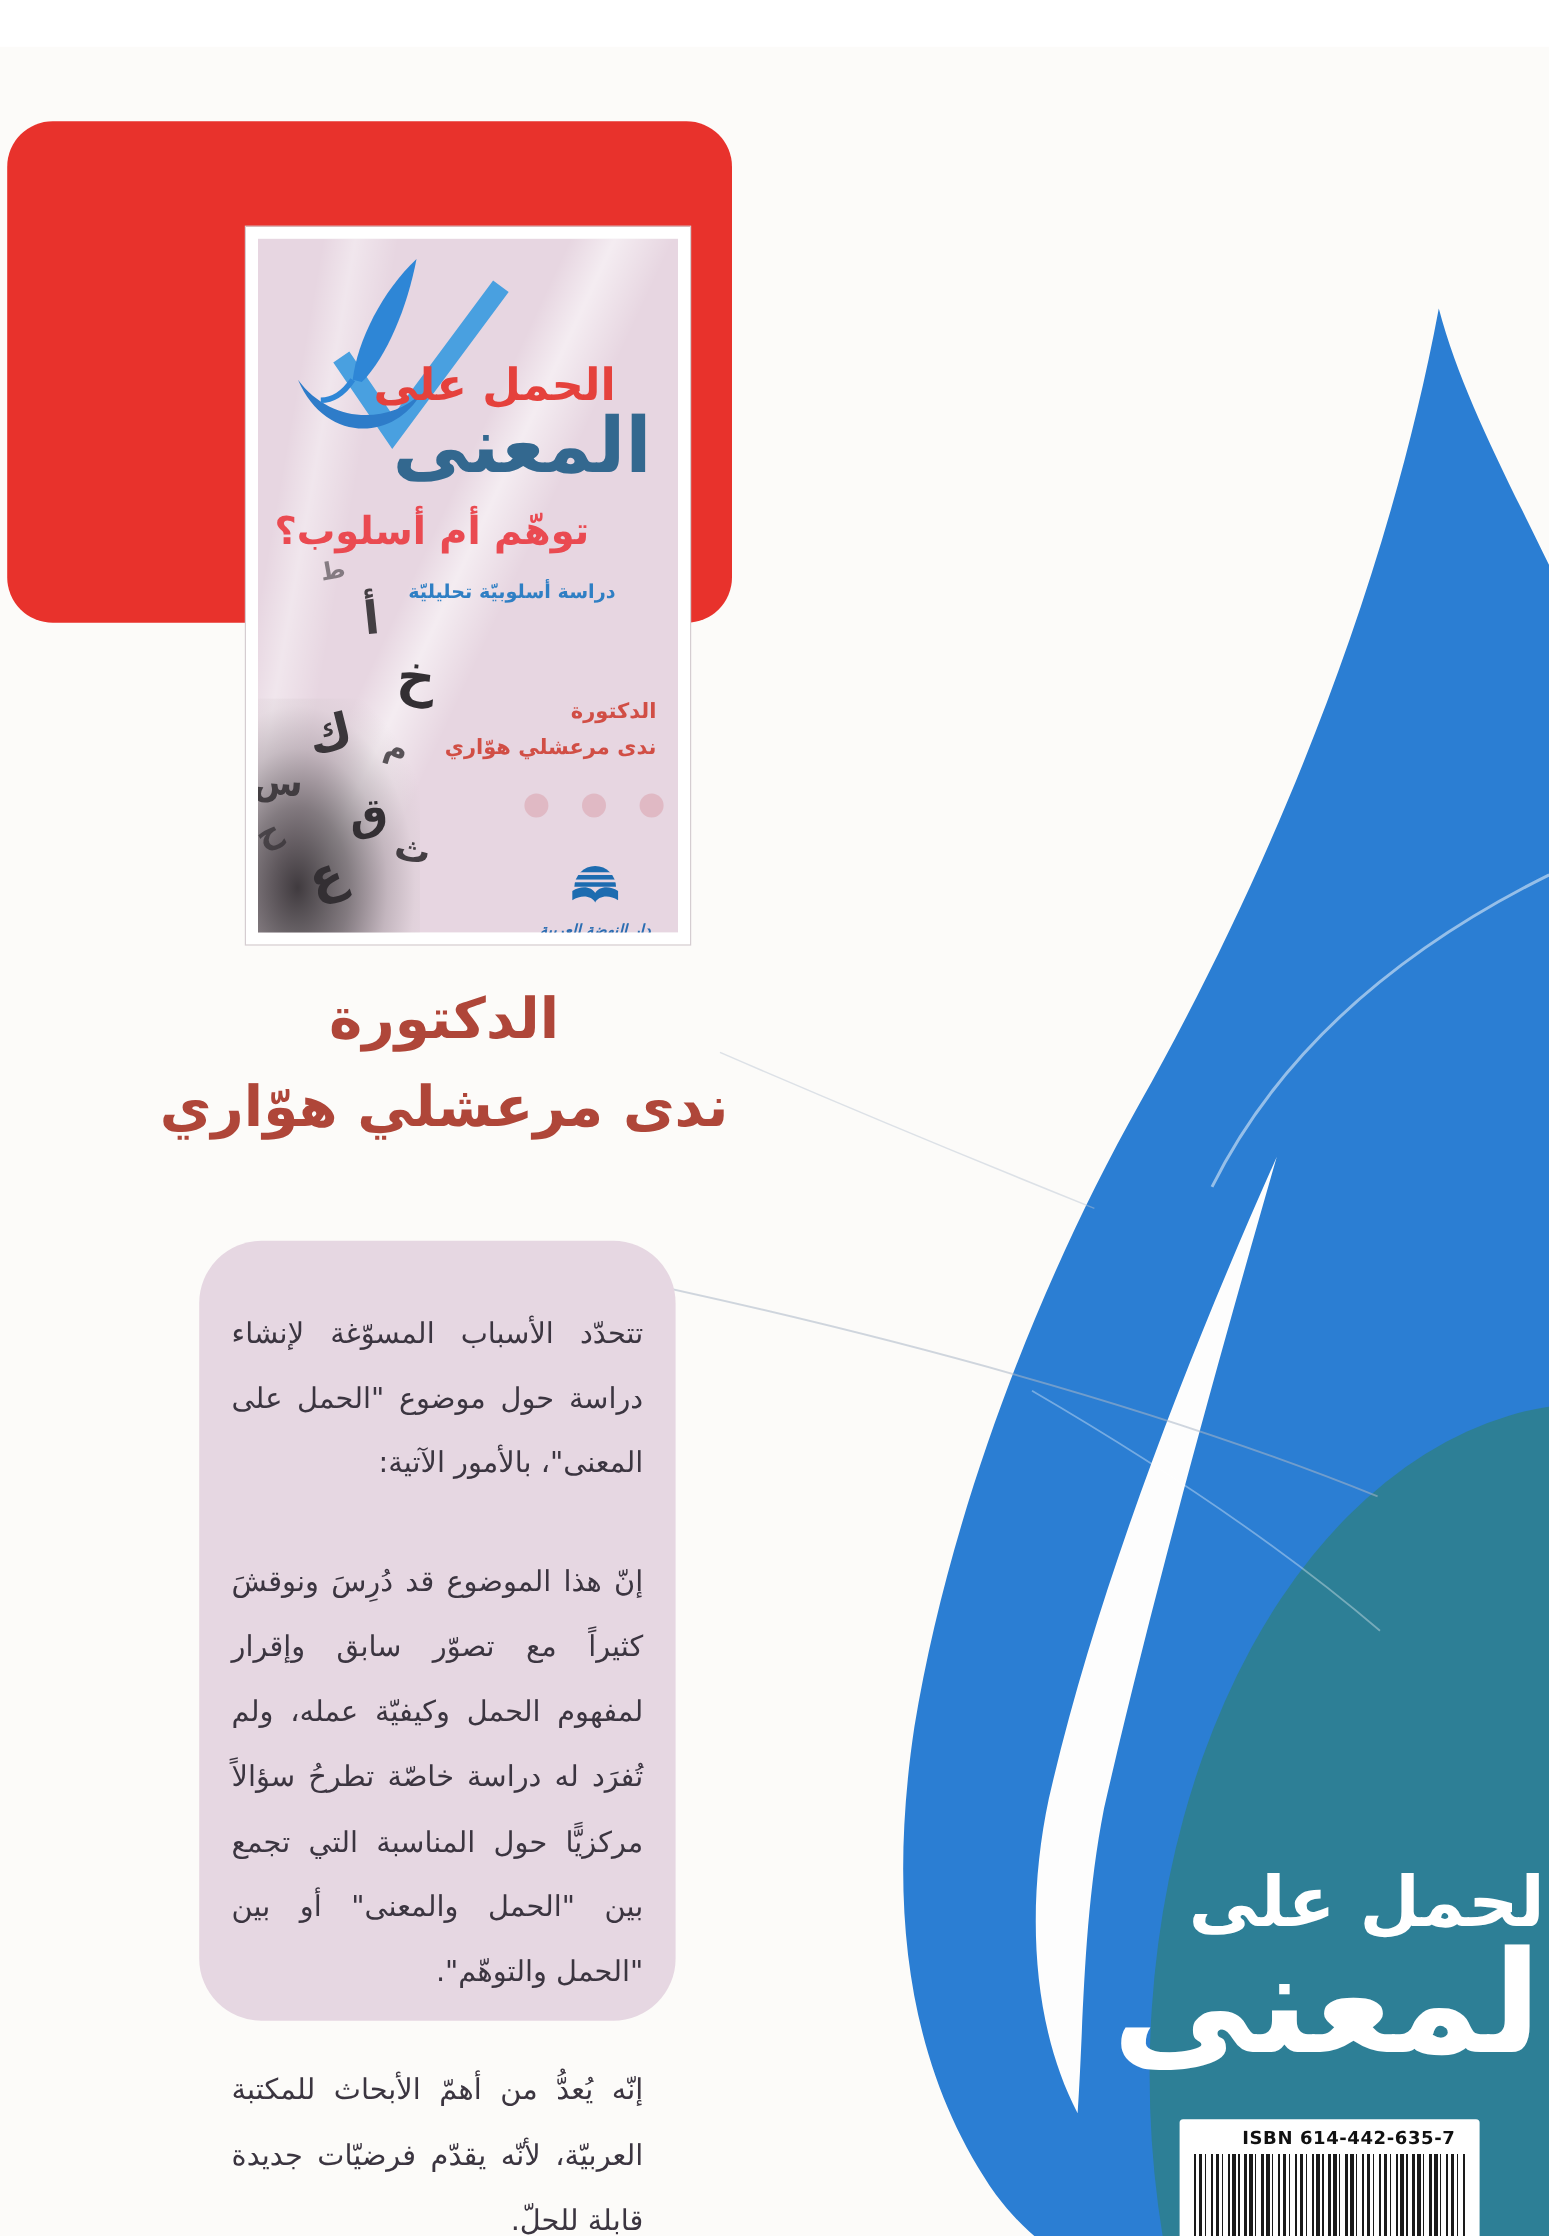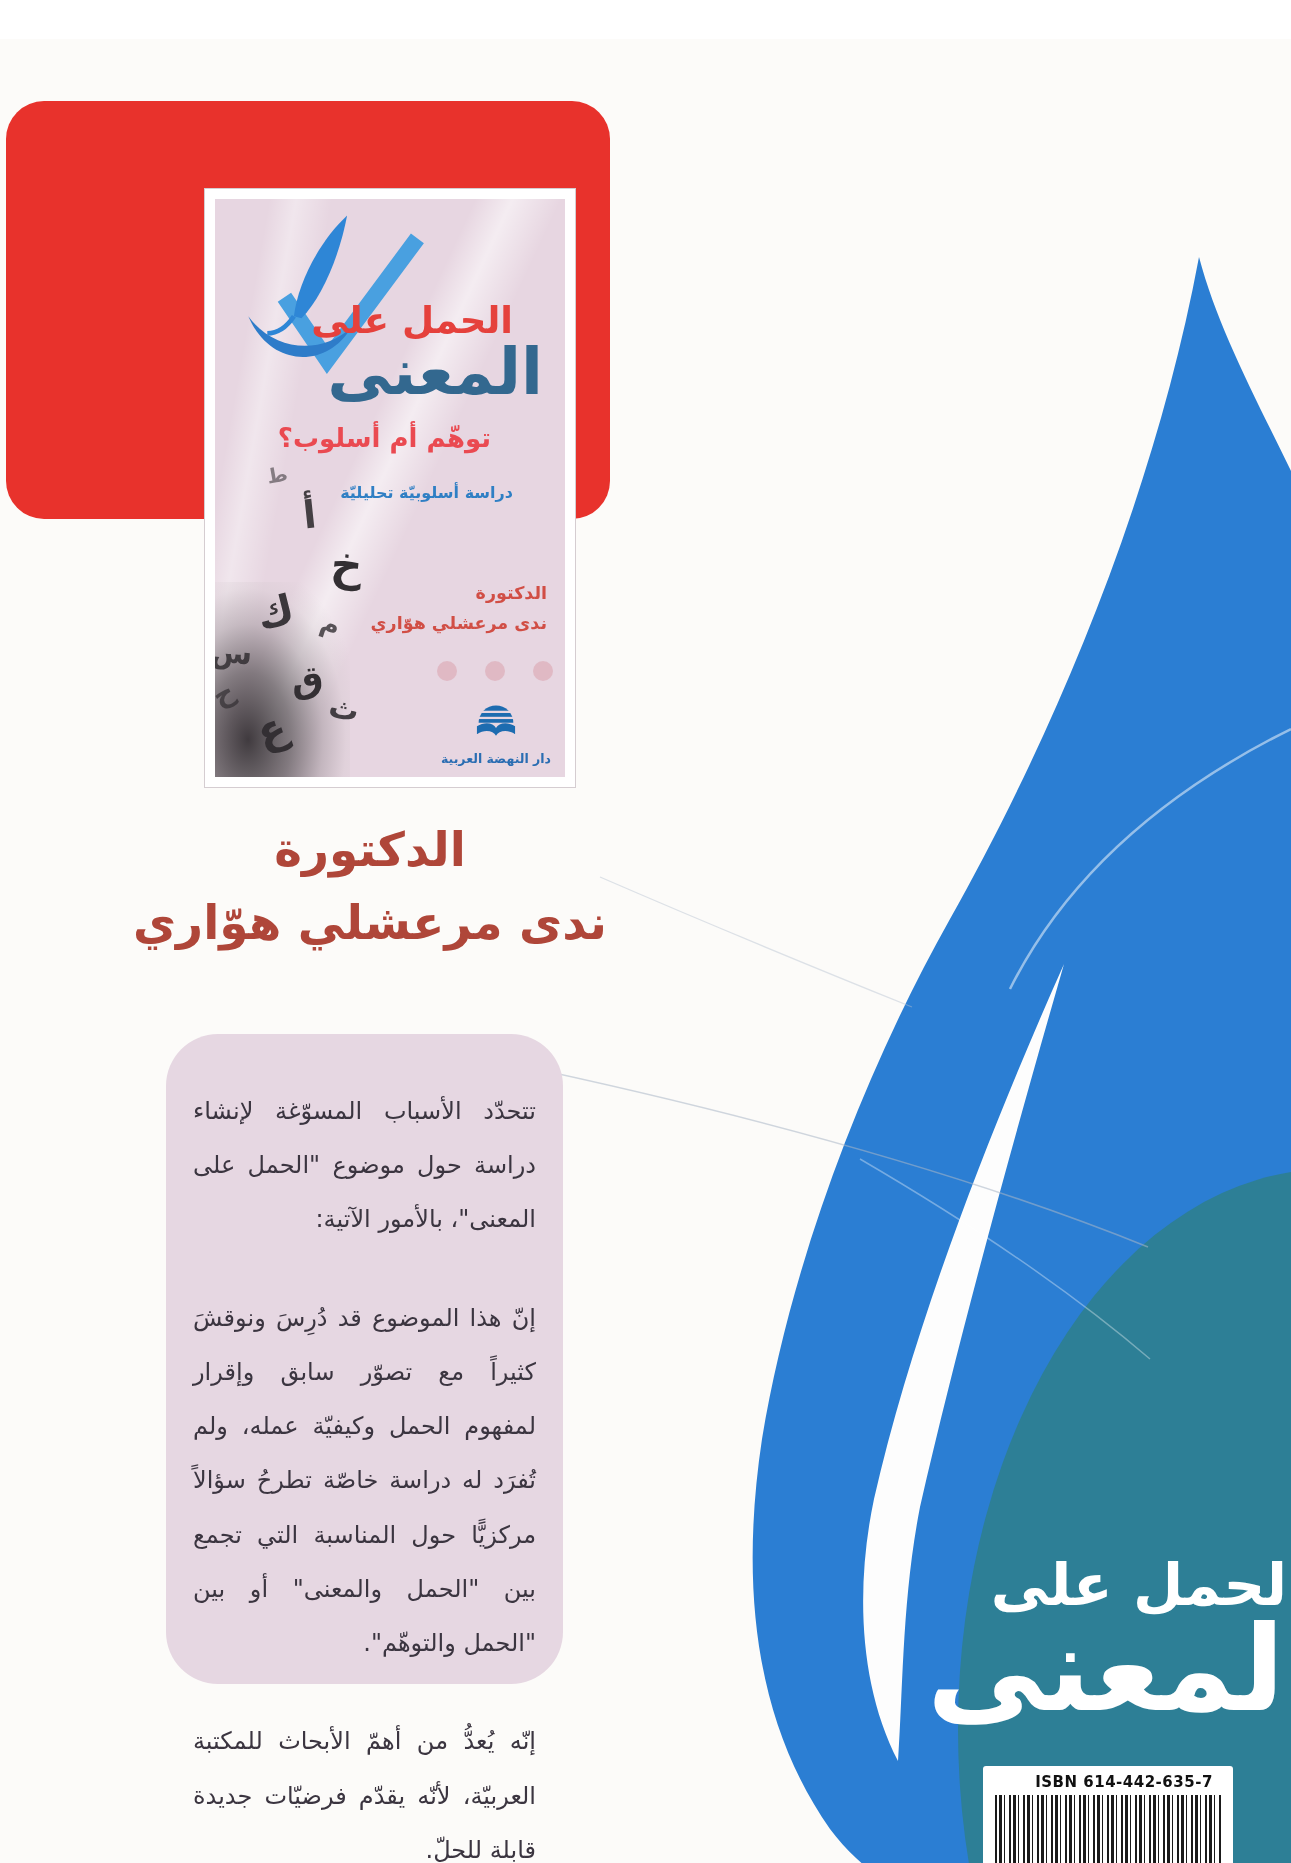--- a/index.html
+++ b/index.html
@@ -17,27 +17,27 @@
   .thumb{position:absolute;left:205px;top:150px;width:370px;height:598px;background:#ffffff;
          padding:10px;box-sizing:border-box;outline:1px solid #d5cdd1;}
   .thumb-inner{position:relative;width:100%;height:100%;overflow:hidden;direction:rtl;
       background:
         linear-gradient(115deg, rgba(255,255,255,0) 42%, rgba(255,255,255,.55) 48%, rgba(255,255,255,0) 56%),
         linear-gradient(100deg, rgba(255,255,255,0) 12%, rgba(255,255,255,.4) 18%, rgba(255,255,255,0) 26%),
         #e7d6e1;}
   .cov-logo{position:absolute;left:20px;top:8px;width:190px;height:172px;}
   .cov-t1{position:absolute;top:100px;right:52px;font-size:37px;font-weight:bold;color:#e5413c;z-index:2;}
   .cov-t2{position:absolute;top:136px;right:22px;font-size:64px;font-weight:bold;color:#33688f;z-index:2;}
-  .cov-sub{position:absolute;top:224px;right:74px;font-size:26px;font-weight:bold;color:#ea4a51;}
+  .cov-sub{position:absolute;top:224px;right:74px;font-size:32px;font-weight:bold;color:#ea4a51;}
   .cov-study{position:absolute;top:284px;right:52px;font-size:16px;font-weight:bold;color:#2f7fc4;}
   .cov-author{position:absolute;top:380px;right:18px;text-align:right;color:#d14e45;
               font-weight:bold;font-size:17.5px;line-height:1.7;}
   .cov-dots{position:absolute;top:462px;right:12px;display:flex;gap:28px;direction:ltr;}
   .cov-dots span{width:20px;height:20px;border-radius:50%;background:rgba(214,140,150,.38);display:block;}
-  .publisher{position:absolute;top:500px;right:10px;width:118px;text-align:center;}
+  .publisher{position:absolute;top:516px;right:10px;width:118px;text-align:center;font-style:italic;}
   .publisher .pub-name{font-size:12.5px;font-weight:bold;color:#2a6db2;margin-top:2px;}
 
   
   .letters{position:absolute;left:-10px;top:268px;width:200px;height:310px;}
   .letters .blob{position:absolute;left:-25px;bottom:-15px;width:170px;height:210px;
       background:radial-gradient(ellipse at 40% 75%, rgba(45,40,44,.9) 0%, rgba(96,90,94,.75) 30%,
                  rgba(160,150,156,.5) 52%, rgba(205,196,200,.25) 68%, rgba(205,196,200,0) 80%);}
   .letters span{position:absolute;font-weight:bold;color:#332f33;}
   .ltr-0{left:62px;top:-4px;font-size:20px;opacity:.55;transform:rotate(-10deg);}
   .ltr-1{left:98px;top:26px;font-size:38px;opacity:.9;transform:rotate(-6deg);}

